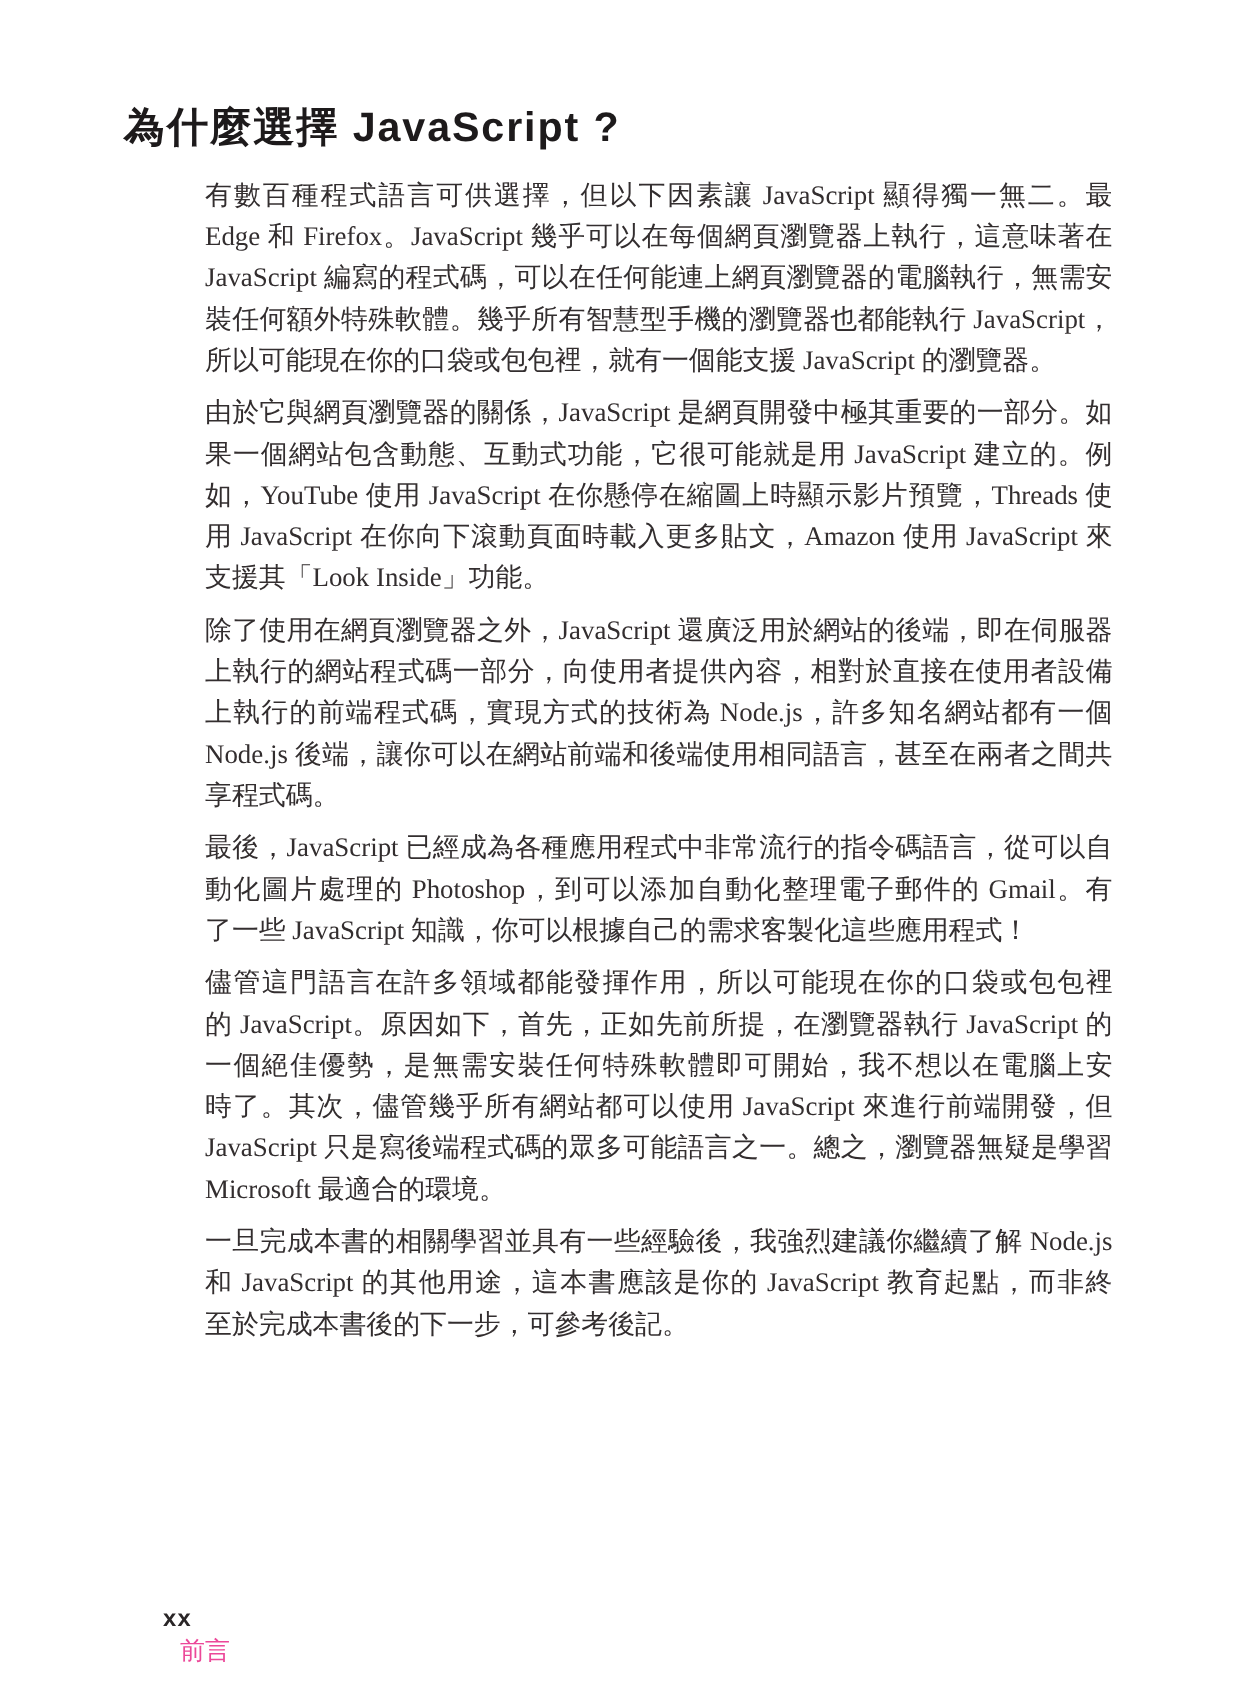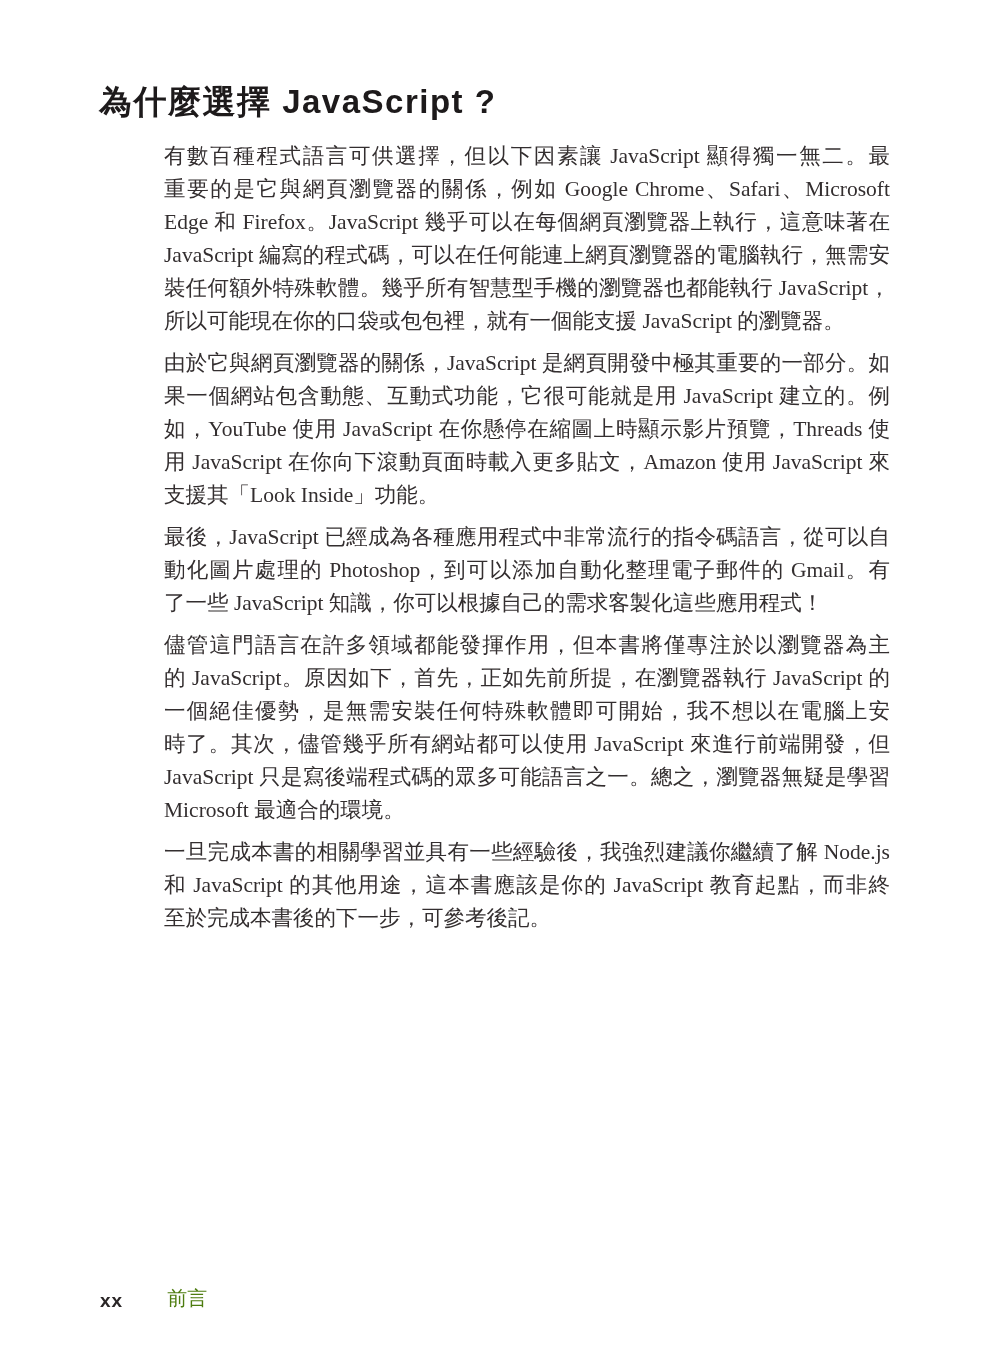--- a/index.html
+++ b/index.html
@@ -43,64 +43,71 @@
   }
   .line.last {
     text-align-last: left;
     -moz-text-align-last: left;
   }
   .footer {
     position: absolute;
     left: 100px;
     top: 1285px;
     display: flex;
-    align-items: flex-end;
+    align-items: center;
     color: #2a2627;
+    flex-direction: column;
   }
   .page-number {
     font-family: "Liberation Sans", "DejaVu Sans", sans-serif;
     font-weight: 700;
     font-size: 19px;
     letter-spacing: 1px;
   }
   .section-label {
     margin-left: 44px;
     font-size: 20px;
-    color: #4d7c0f;
+    color: #ec4899;
   }
 </style>
 </head>
 <body>
 
 <div class="page">
   <h1 class="title">為什麼選擇 JavaScript ?</h1>
 
   <div class="body-text" id="body-text">
       <div class="para">
         <div class="line">有數百種程式語言可供選擇，但以下因素讓 JavaScript 顯得獨一無二。最</div>
-        <div class="line">重要的是它與網頁瀏覽器的關係，例如 Google Chrome、Safari、Microsoft</div>
         <div class="line">Edge 和 Firefox。JavaScript 幾乎可以在每個網頁瀏覽器上執行，這意味著在</div>
         <div class="line">JavaScript 編寫的程式碼，可以在任何能連上網頁瀏覽器的電腦執行，無需安</div>
         <div class="line">裝任何額外特殊軟體。幾乎所有智慧型手機的瀏覽器也都能執行 JavaScript，</div>
         <div class="line last">所以可能現在你的口袋或包包裡，就有一個能支援 JavaScript 的瀏覽器。</div>
       </div>
       <div class="para">
         <div class="line">由於它與網頁瀏覽器的關係，JavaScript 是網頁開發中極其重要的一部分。如</div>
         <div class="line">果一個網站包含動態、互動式功能，它很可能就是用 JavaScript 建立的。例</div>
         <div class="line">如，YouTube 使用 JavaScript 在你懸停在縮圖上時顯示影片預覽，Threads 使</div>
         <div class="line">用 JavaScript 在你向下滾動頁面時載入更多貼文，Amazon 使用 JavaScript 來</div>
         <div class="line last">支援其「Look Inside」功能。</div>
       </div>
       <div class="para">
+        <div class="line">除了使用在網頁瀏覽器之外，JavaScript 還廣泛用於網站的後端，即在伺服器</div>
+        <div class="line">上執行的網站程式碼一部分，向使用者提供內容，相對於直接在使用者設備</div>
+        <div class="line">上執行的前端程式碼，實現方式的技術為 Node.js，許多知名網站都有一個</div>
+        <div class="line">Node.js 後端，讓你可以在網站前端和後端使用相同語言，甚至在兩者之間共</div>
+        <div class="line last">享程式碼。</div>
+      </div>
+      <div class="para">
         <div class="line">最後，JavaScript 已經成為各種應用程式中非常流行的指令碼語言，從可以自</div>
         <div class="line">動化圖片處理的 Photoshop，到可以添加自動化整理電子郵件的 Gmail。有</div>
         <div class="line last">了一些 JavaScript 知識，你可以根據自己的需求客製化這些應用程式！</div>
       </div>
       <div class="para">
-        <div class="line">儘管這門語言在許多領域都能發揮作用，但本書將僅專注於以瀏覽器為主</div>
+        <div class="line">儘管這門語言在許多領域都能發揮作用，所以可能現在你的口袋或包包裡</div>
         <div class="line">的 JavaScript。原因如下，首先，正如先前所提，在瀏覽器執行 JavaScript 的</div>
         <div class="line">一個絕佳優勢，是無需安裝任何特殊軟體即可開始，我不想以在電腦上安</div>
         <div class="line">時了。其次，儘管幾乎所有網站都可以使用 JavaScript 來進行前端開發，但</div>
         <div class="line">JavaScript 只是寫後端程式碼的眾多可能語言之一。總之，瀏覽器無疑是學習</div>
         <div class="line last">Microsoft 最適合的環境。</div>
       </div>
       <div class="para">
         <div class="line">一旦完成本書的相關學習並具有一些經驗後，我強烈建議你繼續了解 Node.js</div>
         <div class="line">和 JavaScript 的其他用途，這本書應該是你的 JavaScript 教育起點，而非終點。</div>
         <div class="line last">至於完成本書後的下一步，可參考後記。</div>

